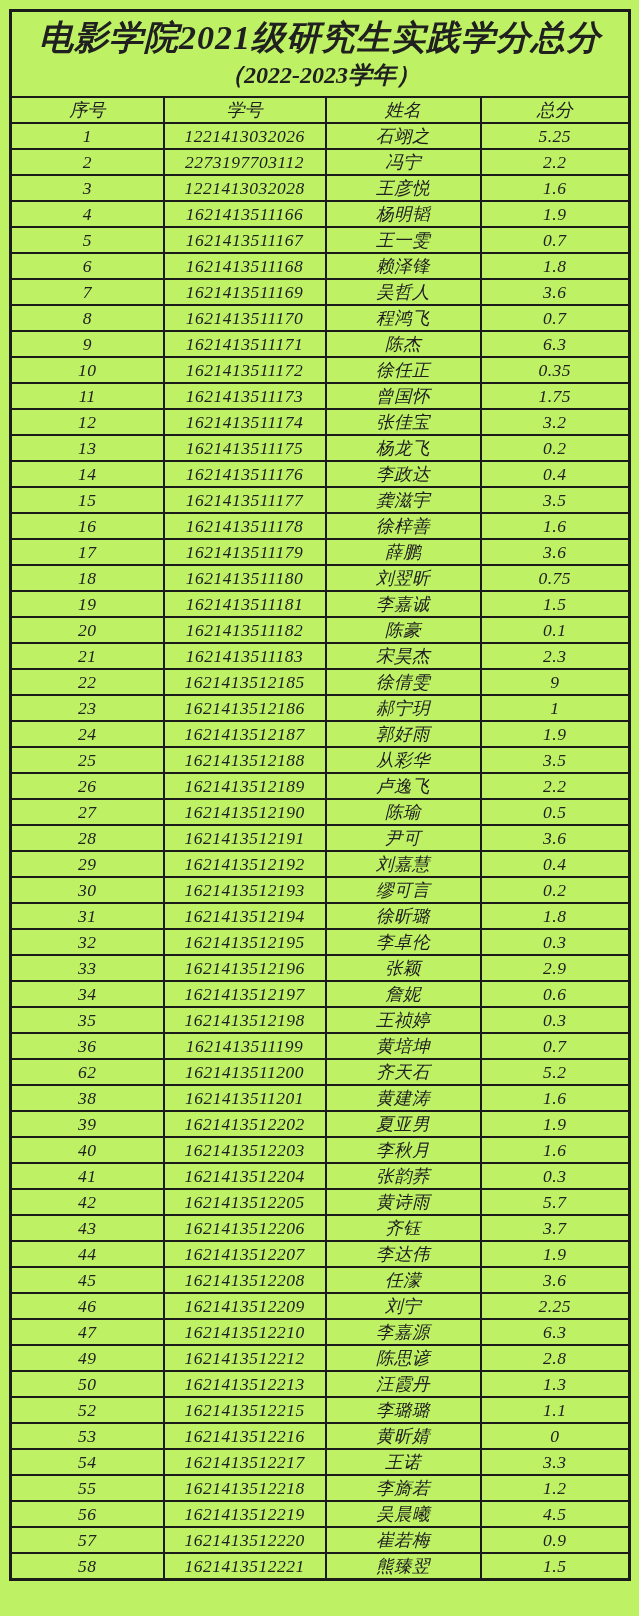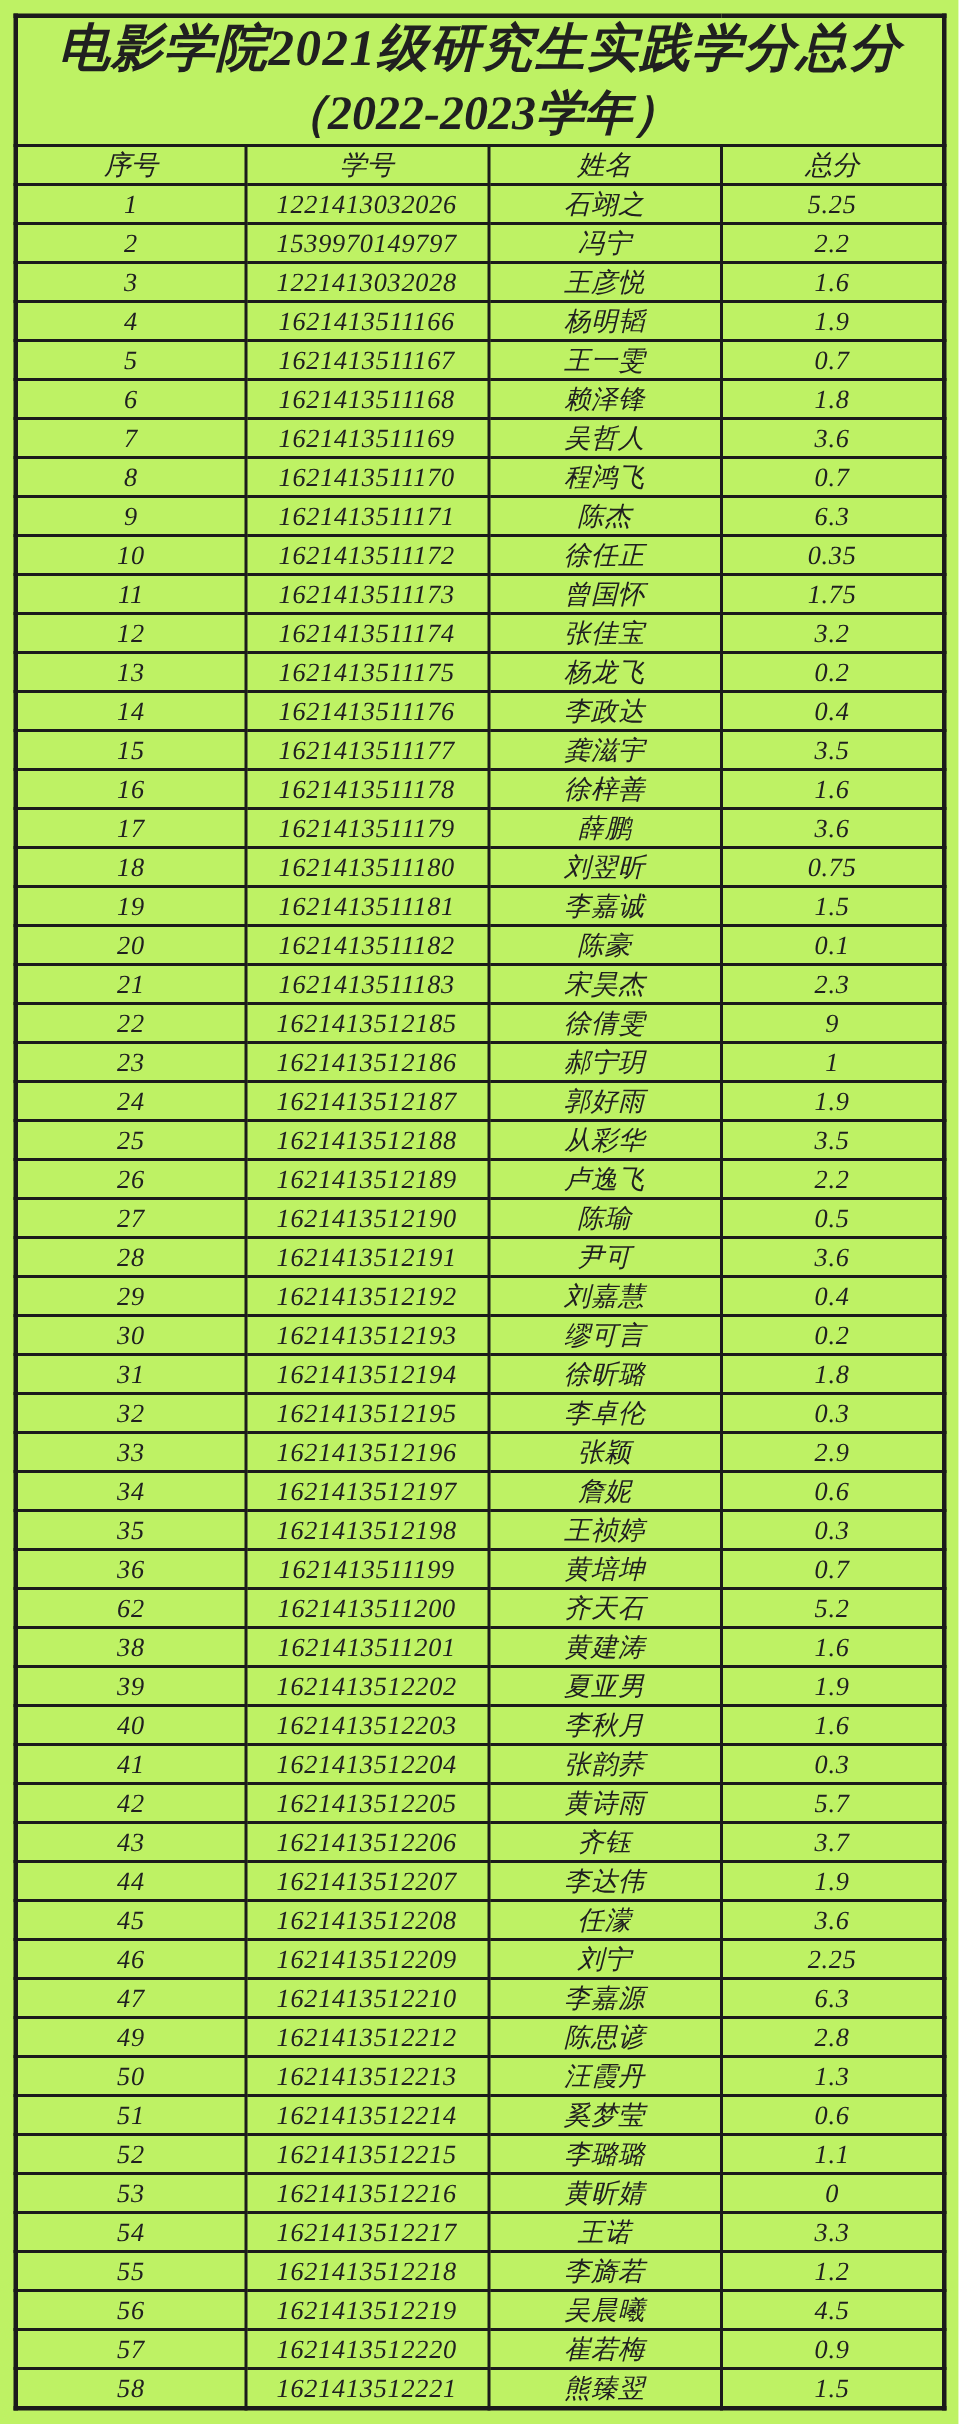--- a/index.html
+++ b/index.html
@@ -37,21 +37,21 @@
   td.title-cell {
     height: 84px;
     font-weight: bold;
     line-height: 1.26;
   }
   .title-line1 {
     font-size: 34px;
     letter-spacing: 1px;
   }
   .title-line2 {
-    font-size: 32px;
+    font-size: 24px;
   }
   tr.header-row th {
     height: 24px;
     font-size: 18px;
     font-weight: normal;
     text-align: center;
   }
   tbody.data-body td {
     height: 21.5px;
     font-size: 17.5px;
@@ -85,21 +85,21 @@
     </thead>
     <tbody class="data-body">
         <tr>
           <td>1</td>
           <td>1221413032026</td>
           <td>石翊之</td>
           <td>5.25</td>
         </tr>
         <tr>
           <td>2</td>
-          <td>1539970149797</td>
+          <td>2273197703112</td>
           <td>冯宁</td>
           <td>2.2</td>
         </tr>
         <tr>
           <td>3</td>
           <td>1221413032028</td>
           <td>王彦悦</td>
           <td>1.6</td>
         </tr>
         <tr>
@@ -370,26 +370,20 @@
           <td>49</td>
           <td>1621413512212</td>
           <td>陈思谚</td>
           <td>2.8</td>
         </tr>
         <tr>
           <td>50</td>
           <td>1621413512213</td>
           <td>汪霞丹</td>
           <td>1.3</td>
-        </tr>
-        <tr>
-          <td>51</td>
-          <td>1621413512214</td>
-          <td>奚梦莹</td>
-          <td>0.6</td>
         </tr>
         <tr>
           <td>52</td>
           <td>1621413512215</td>
           <td>李璐璐</td>
           <td>1.1</td>
         </tr>
         <tr>
           <td>53</td>
           <td>1621413512216</td>

